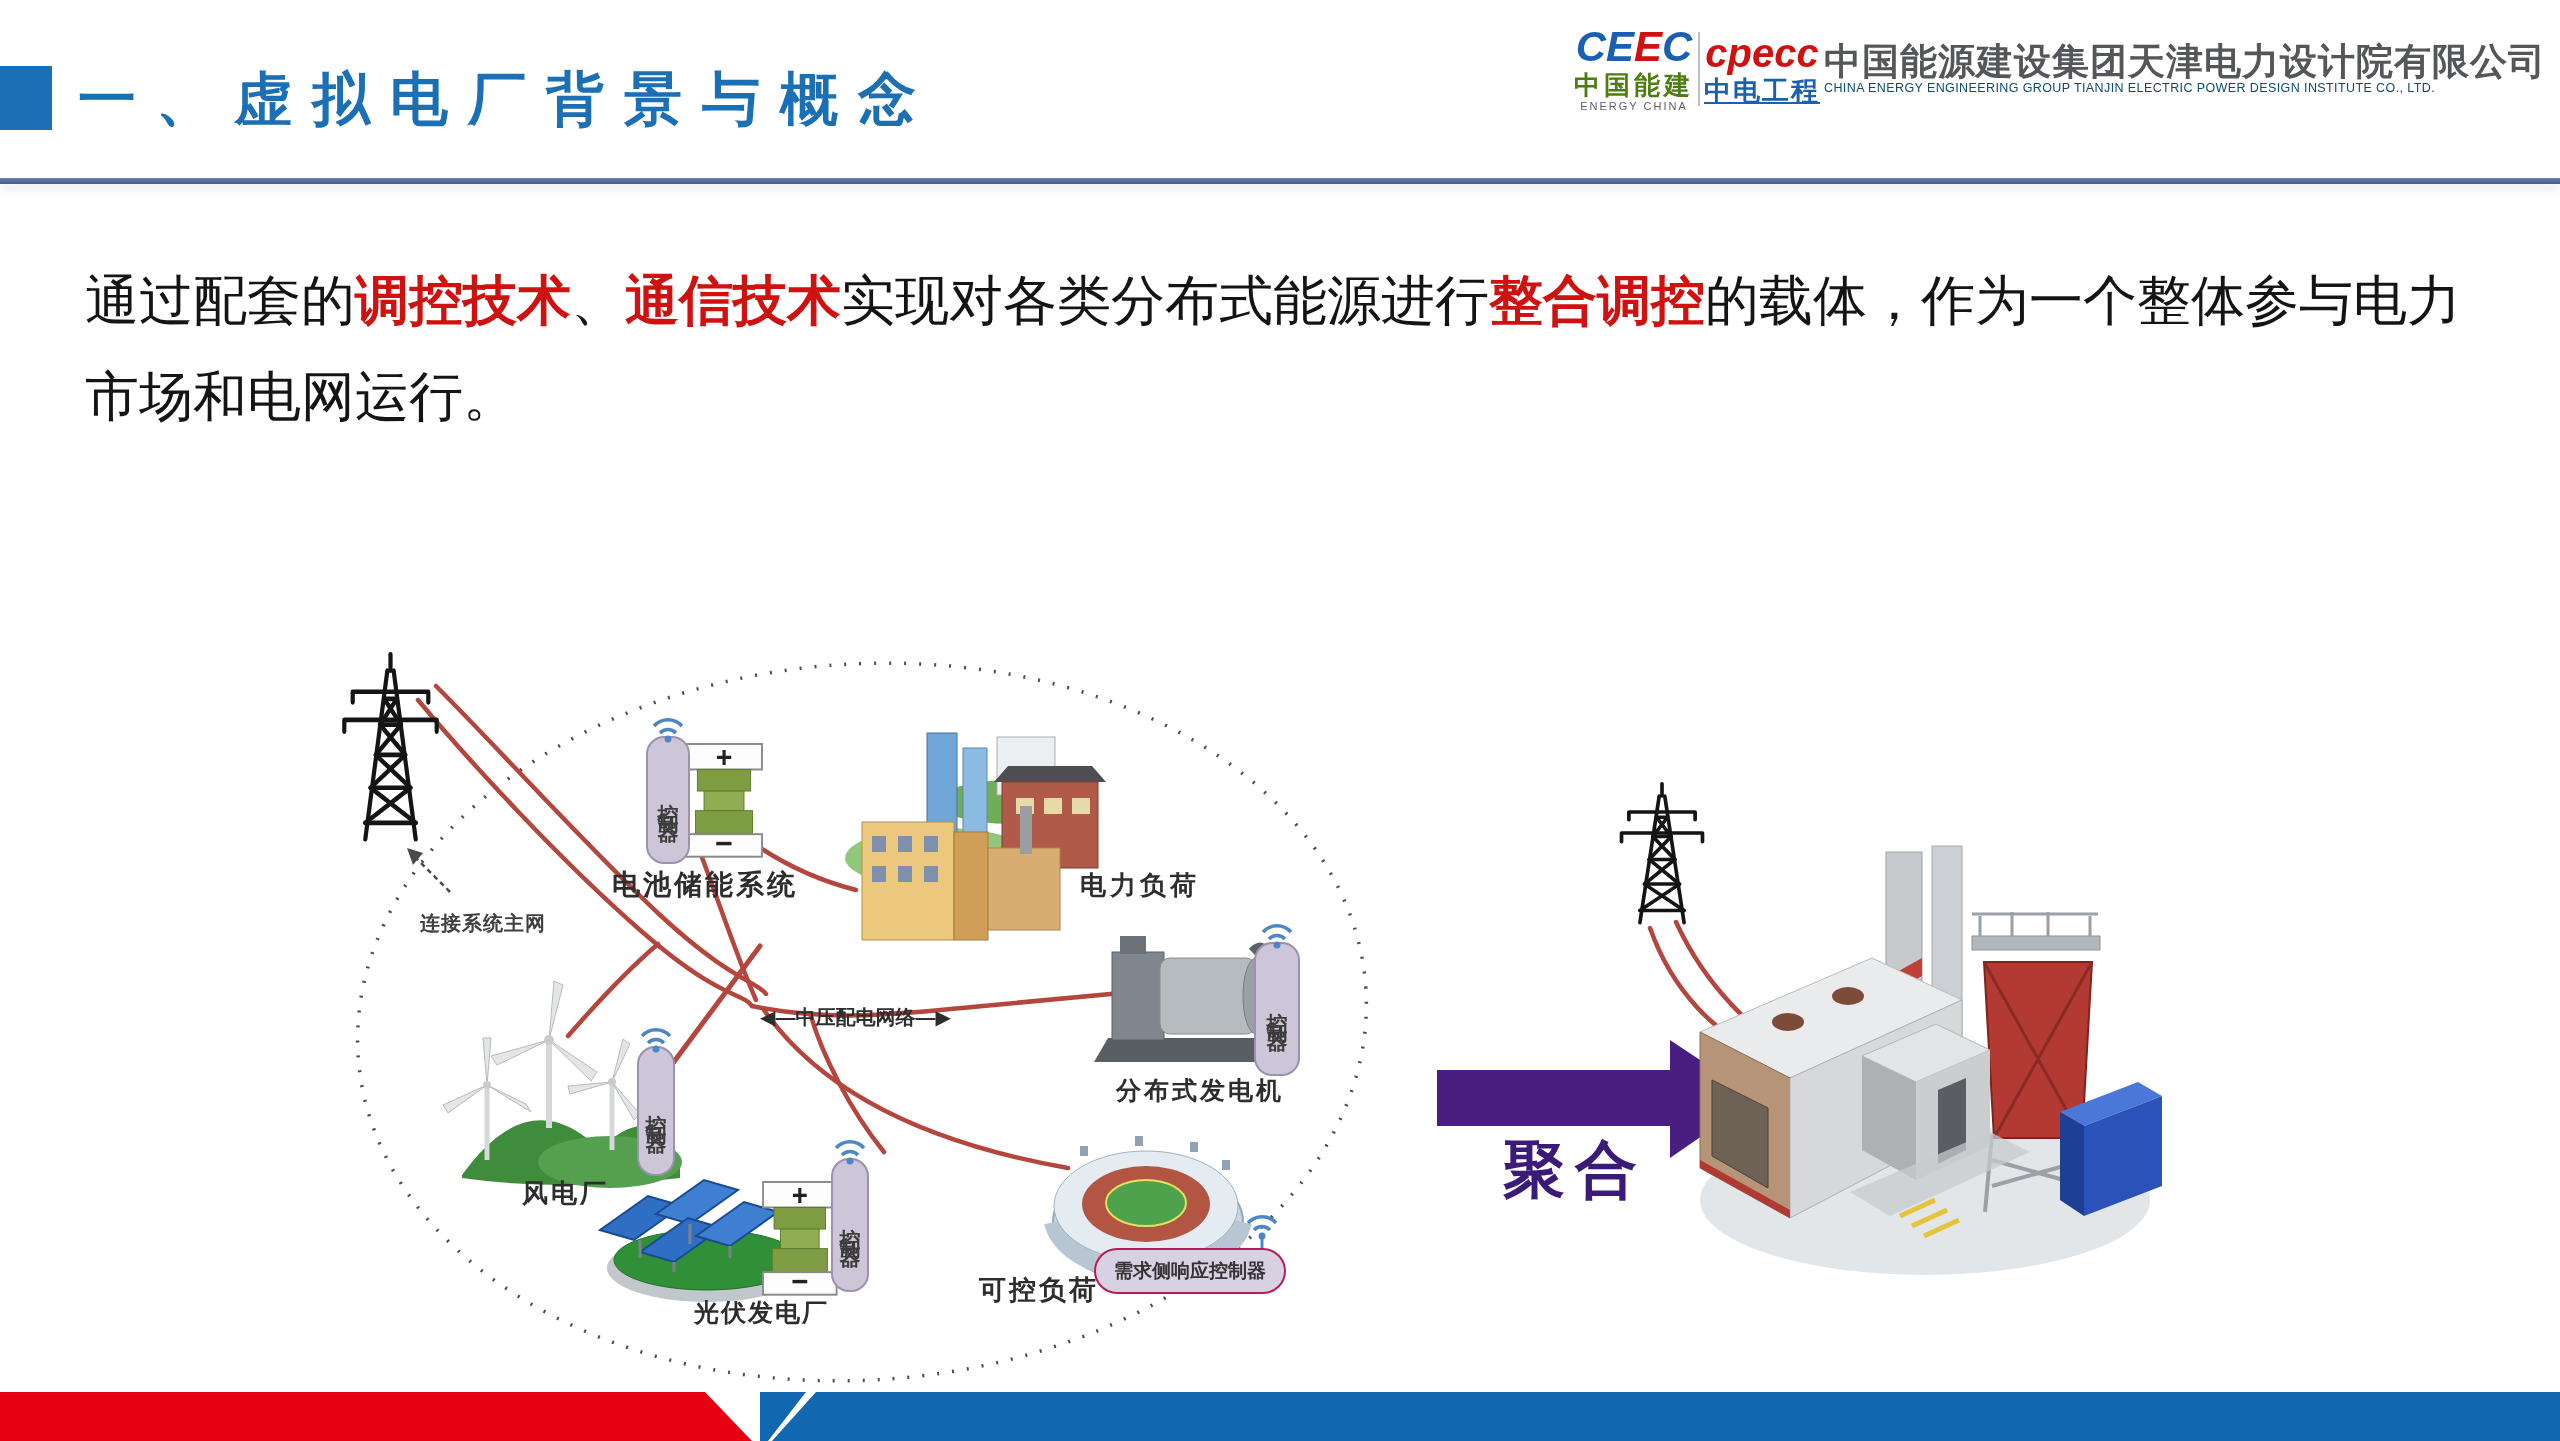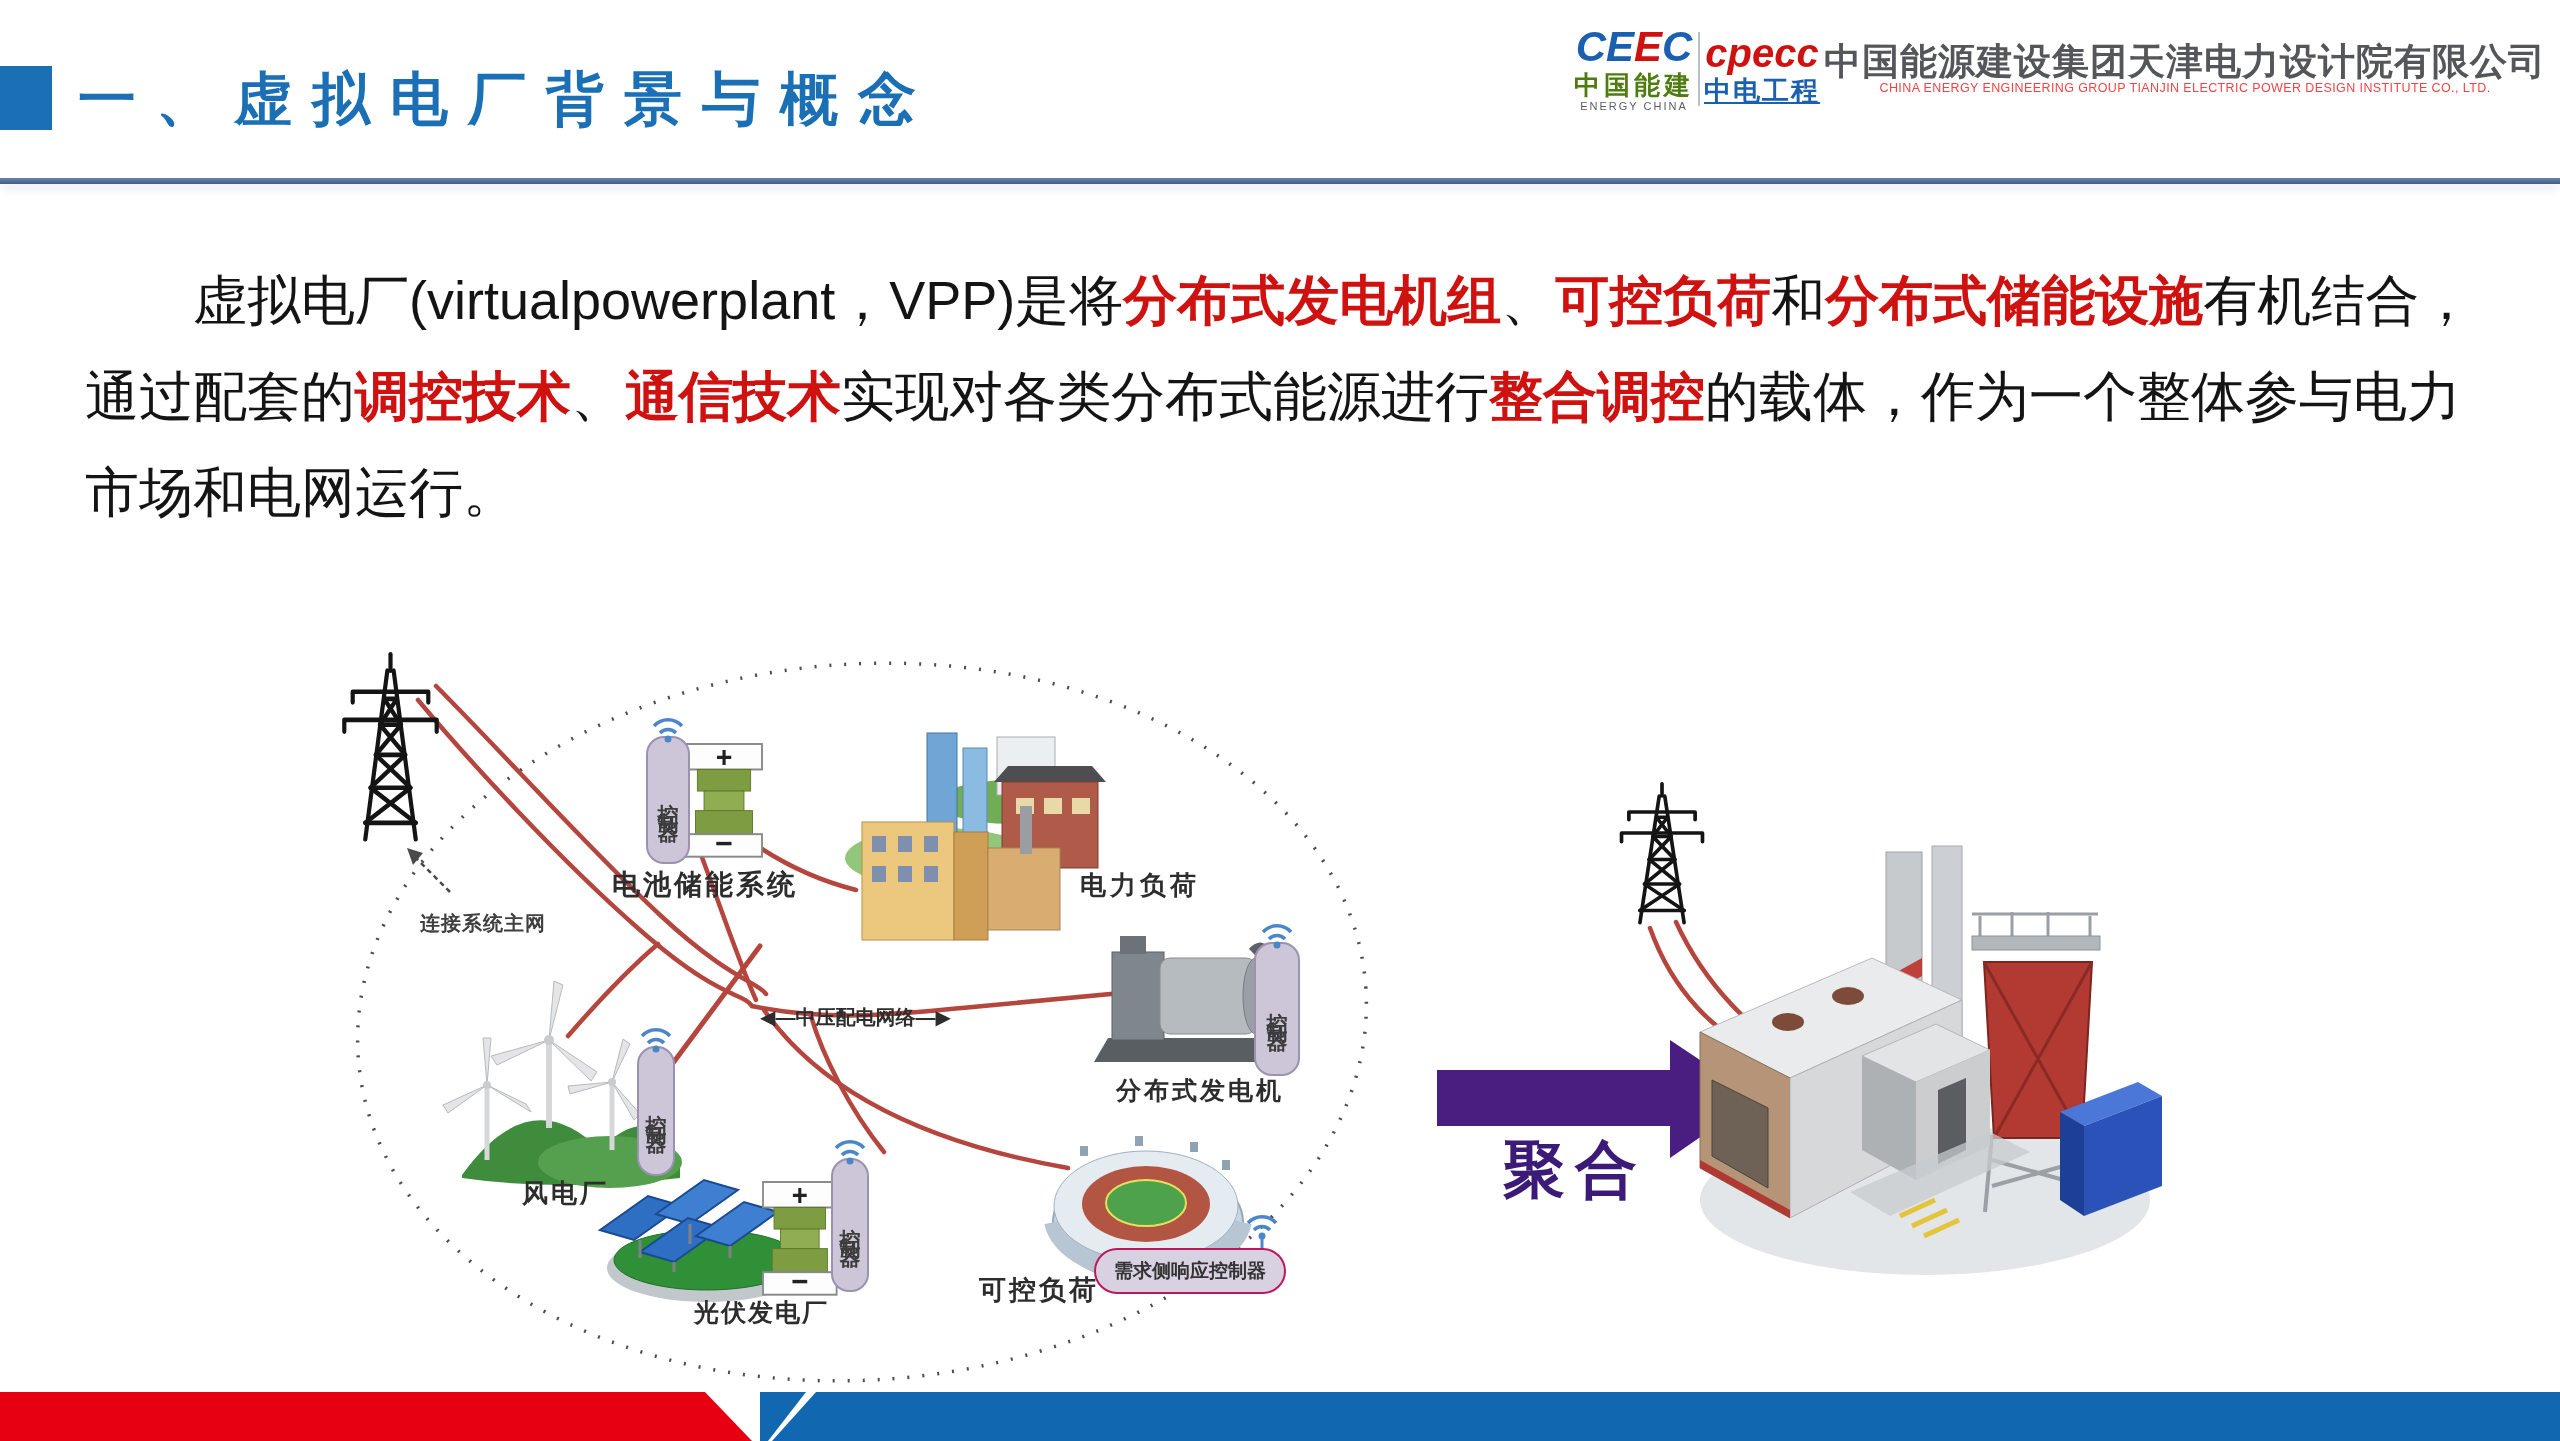--- a/index.html
+++ b/index.html
@@ -19,21 +19,21 @@
   .ceec-mark{font-size:42px;font-weight:bold;font-style:italic;color:#1b5fb0;letter-spacing:0;}
   .ceec-mark .mid{color:#cf1110;}
   .ceec-cn{font-size:26px;font-weight:bold;color:#4d7c0f;letter-spacing:4px;margin-top:4px;}
   .ceec-en{font-size:11px;color:#5a5d63;letter-spacing:2px;margin-top:3px;}
   .logo-div{width:2px;height:74px;background:#b9c0cb;}
   .logo-cpecc{text-align:center;line-height:1;}
   .cpecc-mark{font-size:40px;font-weight:bold;font-style:italic;color:#cf1110;}
   .cpecc-cn{font-size:27px;font-weight:bold;color:#1b5fb0;letter-spacing:2px;margin-top:5px;text-decoration:underline;}
   .company{line-height:1;}
   .co-cn{font-size:37px;font-weight:bold;color:#54565a;letter-spacing:1px;white-space:nowrap;}
-  .co-en{font-size:12.5px;color:#ef4444;letter-spacing:.4px;margin-top:2px;white-space:nowrap;text-align:center;}
+  .co-en{font-size:12.5px;color:#0c4a6e;letter-spacing:.4px;margin-top:2px;white-space:nowrap;}
 
   
   .bodytext{position:absolute;left:85px;top:252px;width:2410px;font-size:54px;color:#141414;
             line-height:96px;}
   .bl{white-space:nowrap;}
   .bl.ind{text-indent:108px;}
   .rt{color:#cf1110;font-weight:bold;}
 
   
   .dsvg{position:absolute;left:0;top:640px;}
@@ -84,21 +84,20 @@
       <div class="cpecc-cn">中电工程</div>
     </div>
     <div class="company">
       <div class="co-cn">中国能源建设集团天津电力设计院有限公司</div>
       <div class="co-en">CHINA ENERGY ENGINEERING GROUP TIANJIN ELECTRIC POWER DESIGN INSTITUTE CO., LTD.</div>
     </div>
   </div>
   <div class="hdr-line"></div>
 
   <div class="bodytext">
-    <div class="bl ind"><span>虚拟电厂(virtualpowerplant，VPP)是将</span><span class="rt">分布式发电机组</span><span>、</span><span class="rt">可控负荷</span><span>和</span><span class="rt">分布式储能设施</span><span>有机结合，</span></div>
     <div class="bl"><span>通过配套的</span><span class="rt">调控技术</span><span>、</span><span class="rt">通信技术</span><span>实现对各类分布式能源进行</span><span class="rt">整合调控</span><span>的载体，作为一个整体参与电力</span></div>
     <div class="bl"><span>市场和电网运行。</span></div>
   </div>
 
   <svg class="dsvg" width="2560" height="800" viewBox="0 640 2560 800">
     <defs>
       <g id="tower" stroke="#141414" stroke-width="4" fill="none" stroke-linecap="round">
         <path d="M50,2 L50,16"></path>
         <path d="M47,16 L26,160"></path>
           <path d="M53,16 L74,160"></path>

